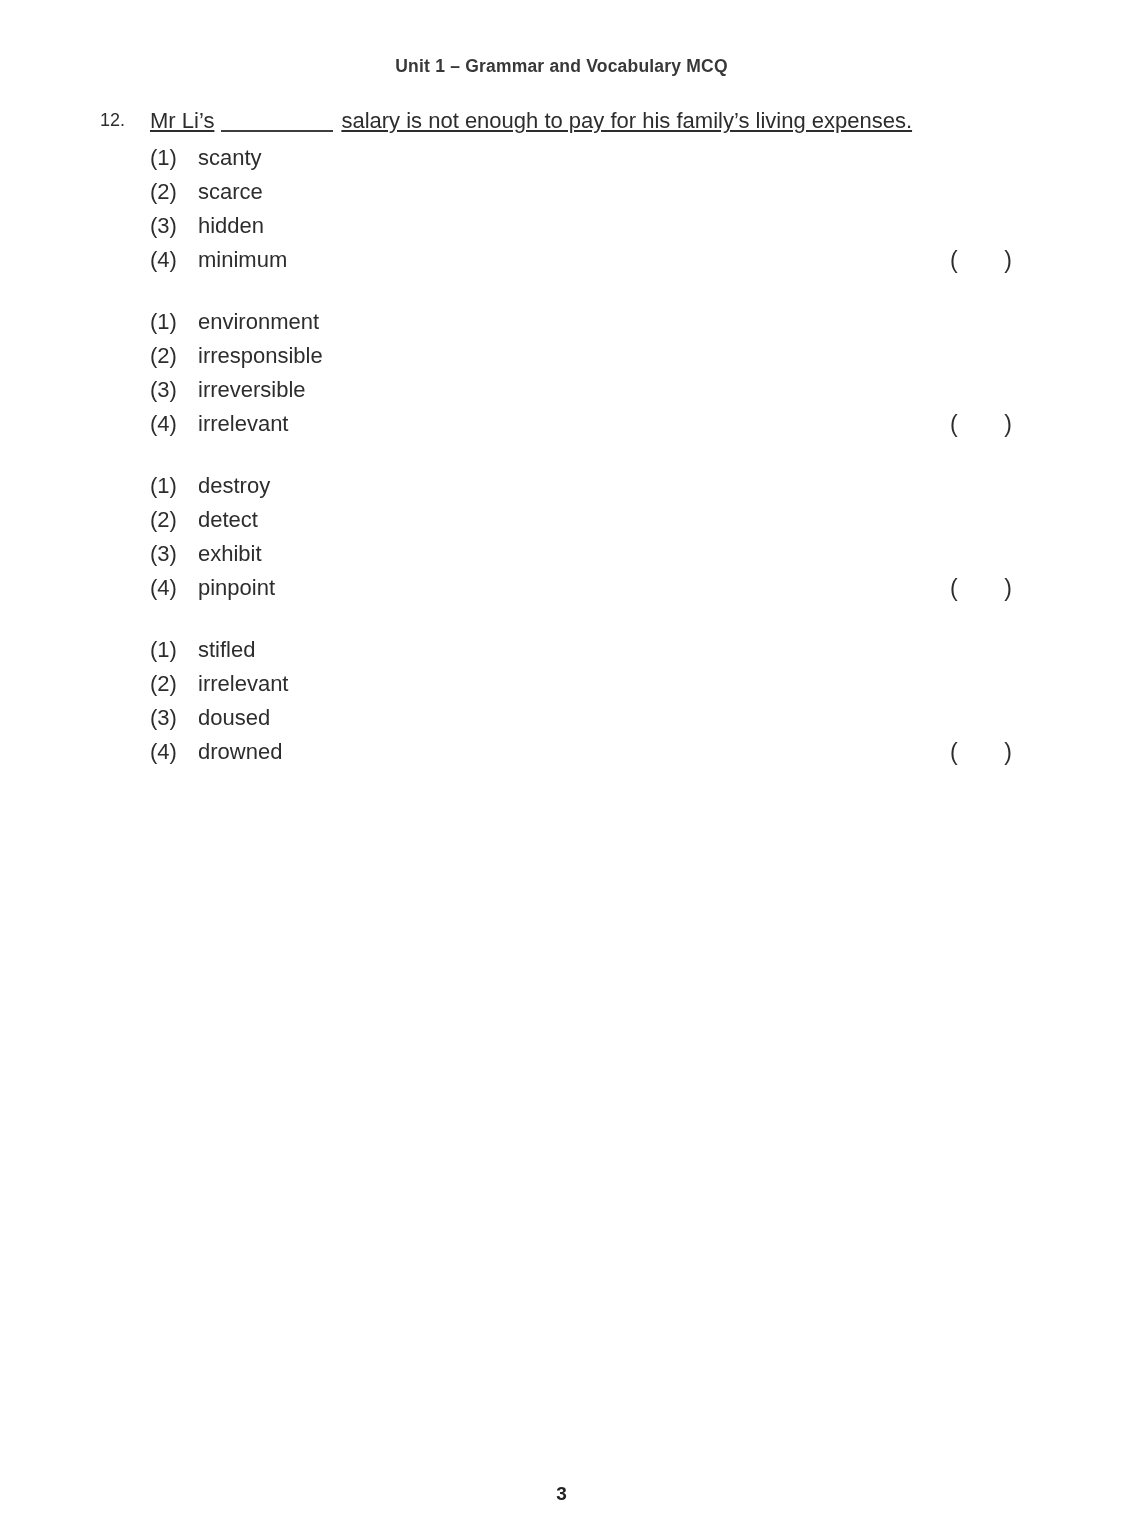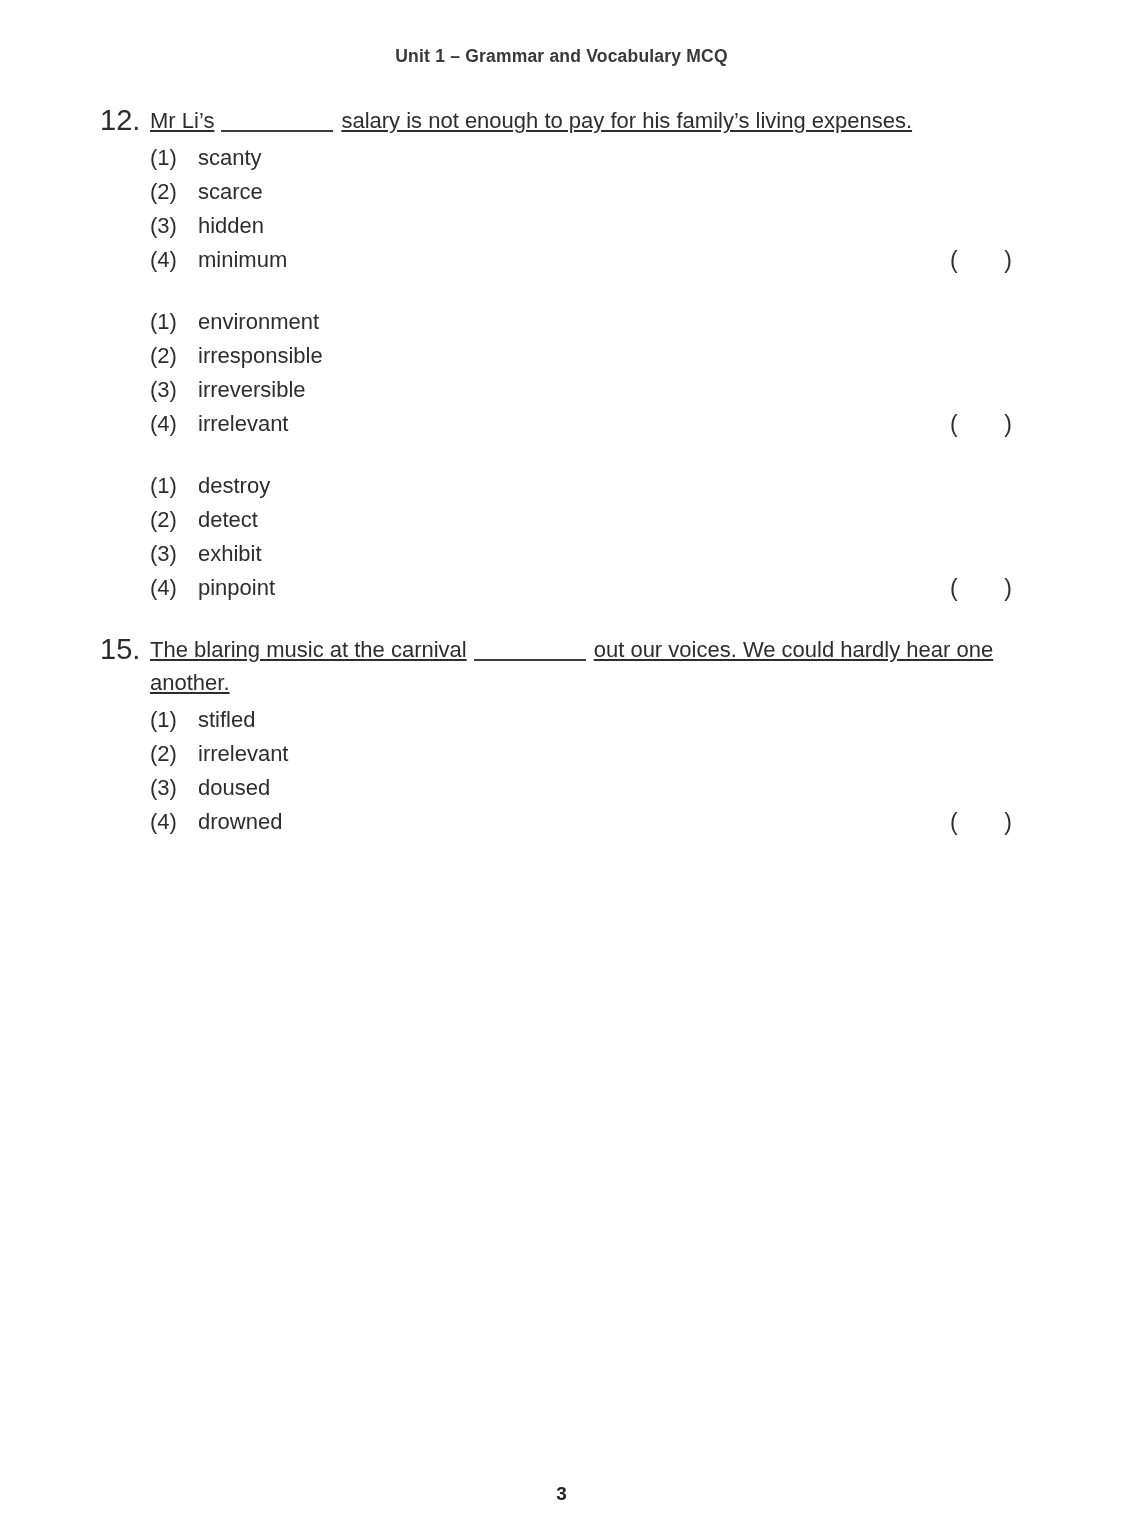--- a/index.html
+++ b/index.html
@@ -9,41 +9,41 @@
     background: #ffffff;
   }
   body {
     font-family: "Liberation Sans", sans-serif;
     color: #2d2d2d;
     position: relative;
     overflow: hidden;
   }
   .header-title {
     position: absolute;
-    top: 46px;
+    top: 56px;
     left: 0;
     width: 100%;
     text-align: center;
     font-weight: bold;
     font-size: 17.5px;
     letter-spacing: 0.2px;
     color: #383838;
   }
   .content {
     position: absolute;
     top: 104px;
     left: 100px;
     width: 912px;
   }
   .question { margin-bottom: 28px; }
   .q-row { display: flex; }
   .q-num {
     flex: 0 0 50px;
     width: 50px;
-    font-size: 29px;
+    font-size: 18px;
     line-height: 33px;
   }
   .q-stem {
     flex: 1;
     font-size: 22px;
     line-height: 33px;
     text-decoration: underline;
   }
   .blank {
     display: inline-block;
@@ -161,24 +161,20 @@
           <span class="opt-text">pinpoint</span>
           <span class="answer-cell">
             <span>(</span>
             <span>)</span>
           </span>
         </div>
       </div>
     </section>
 
     <section class="question">
-      <div class="q-row">
-        <span class="q-num">15.</span>
-        <p class="q-stem"><span>The blaring music at the carnival</span><span class="blank"></span><span>out our voices. We could hardly hear one another.</span></p>
-      </div>
       <div class="options">
         <div class="option">
           <span class="opt-label">(1)</span>
           <span class="opt-text">stifled</span>
         </div>
         <div class="option">
           <span class="opt-label">(2)</span>
           <span class="opt-text">irrelevant</span>
         </div>
         <div class="option">

